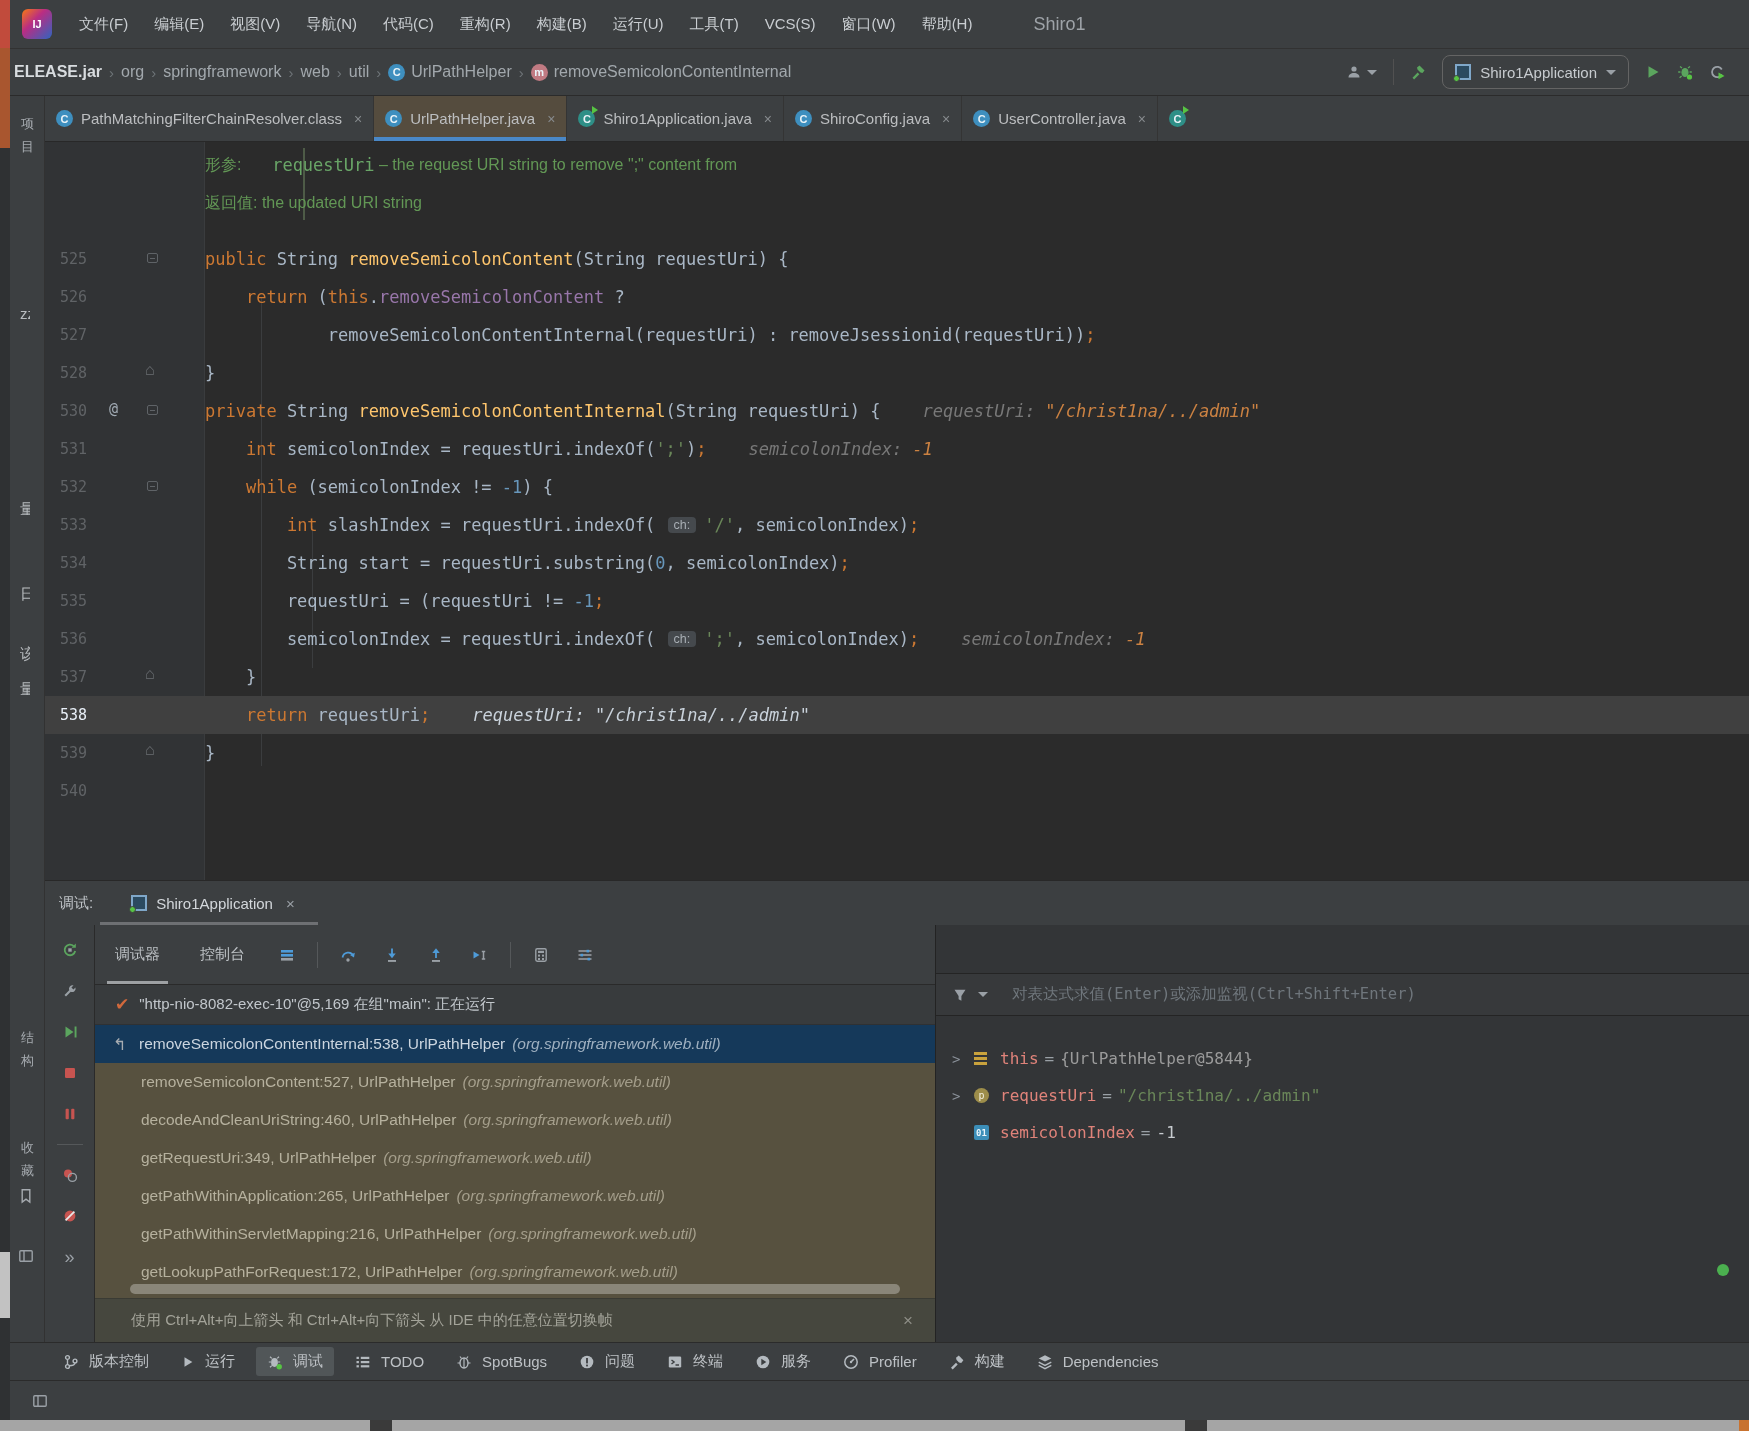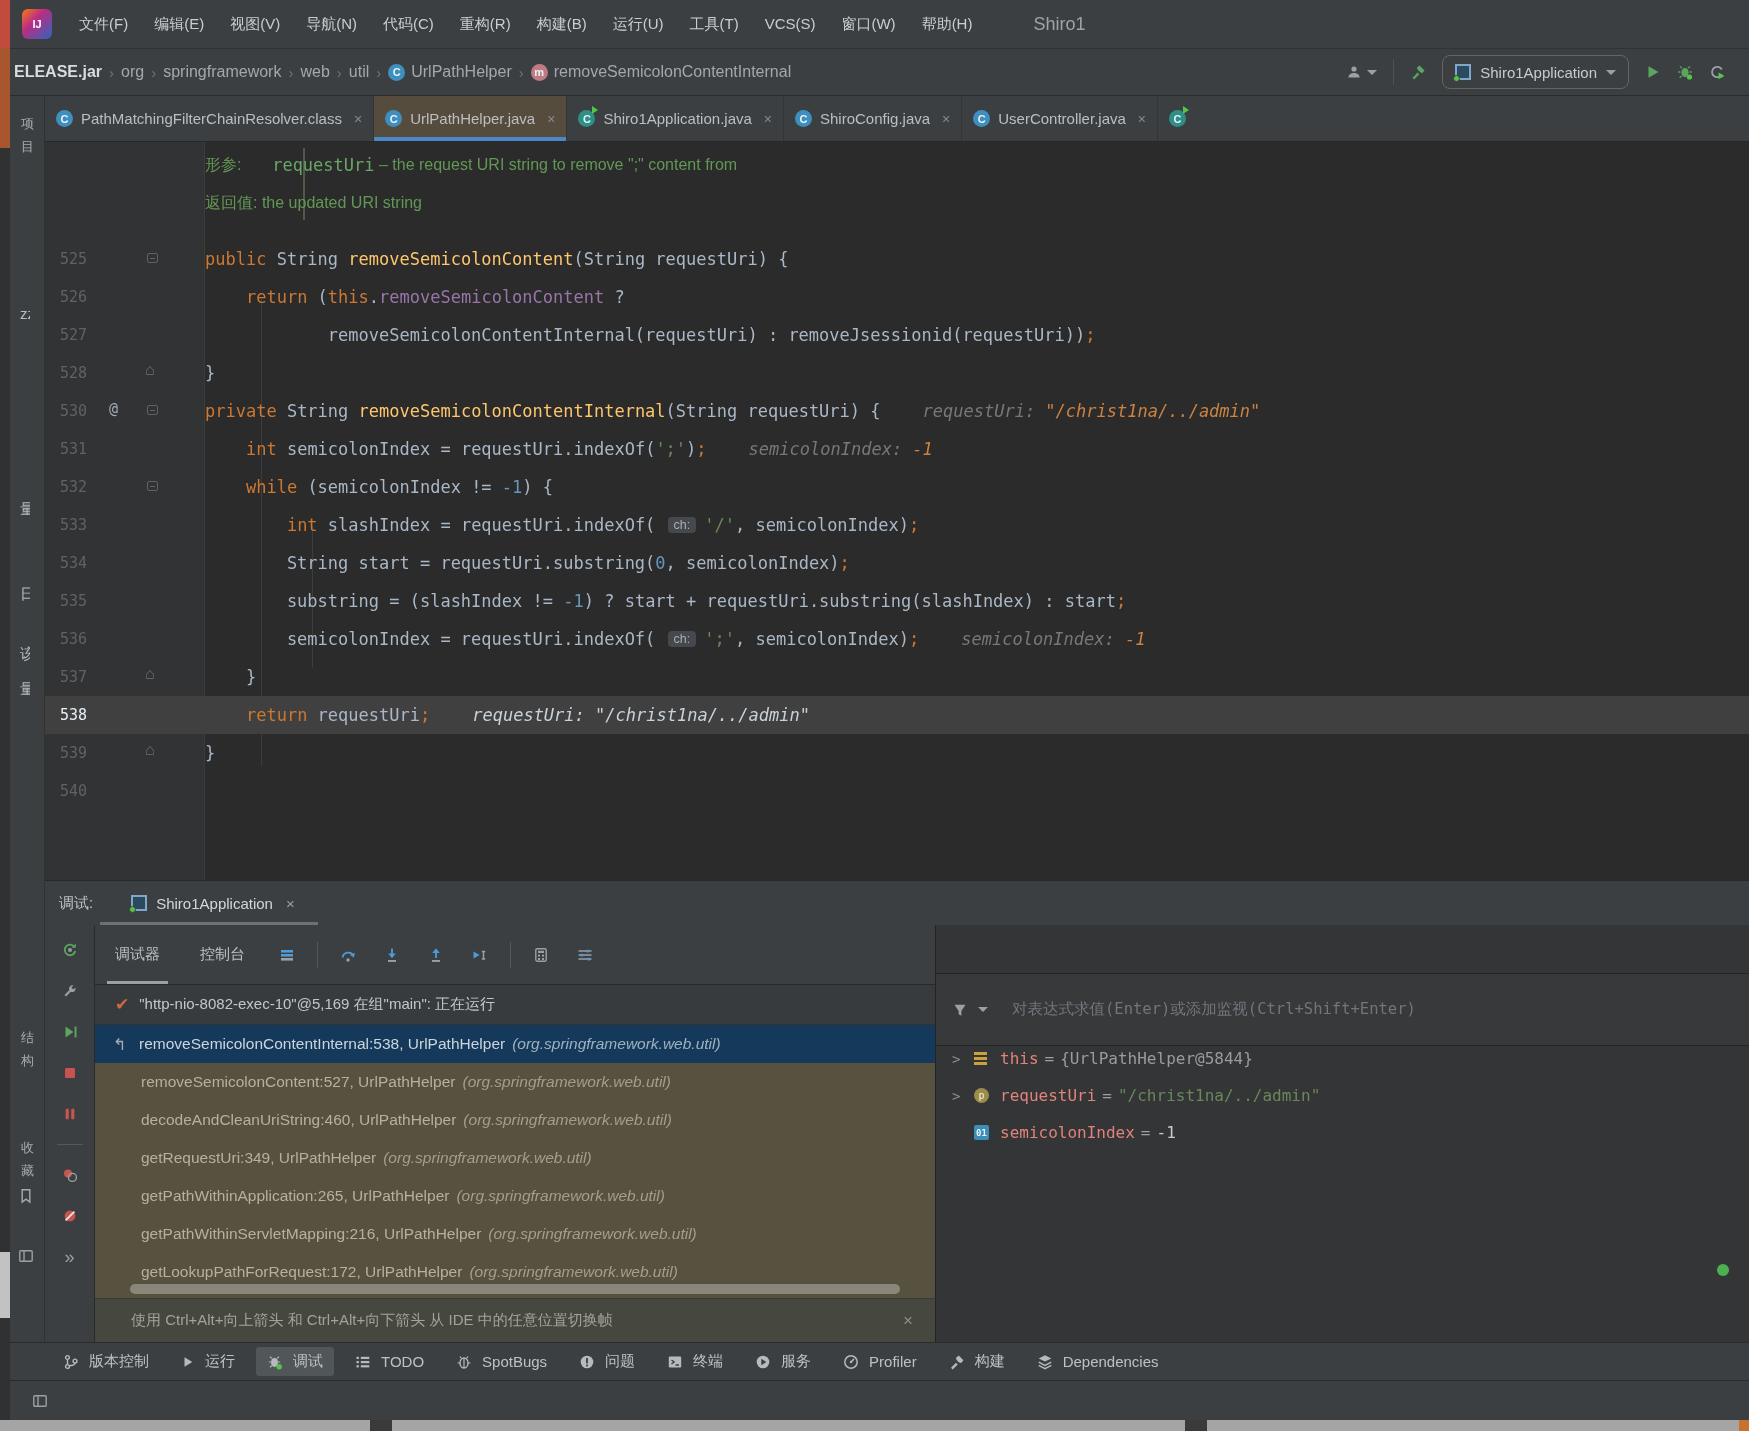--- a/index.html
+++ b/index.html
@@ -114,21 +114,21 @@
   .frame .fico { width:26px; margin-left:-28px; color:#A7ACB1; font-size:16px; }
   .frame .pkg { font-style:italic; color:#A49E8B; margin-left:7px; }
   .frame.sel { background:#15395A; color:#CBD5DF; }
   .frame.sel .pkg { color:#9FB0C0; }
   .frames-scrollbar { position:absolute; left:35px; top:259px; width:770px; height:10px; border-radius:5px; background:#8A8679; }
   .hint-bar { position:absolute; left:50px; top:373px; width:840px; height:44px; background:#46473E; border-top:1px solid #3A3B34;
     display:flex; align-items:center; color:#A3A399; font-size:15px; padding-left:36px; }
   .hint-bar .hx { margin-left:auto; margin-right:22px; color:#8E8E86; font-size:17px; }
 
   .rightpanel { position:absolute; left:890px; top:0; right:0; height:100%; background:#333537; border-left:1px solid #232323; }
-  .expr-row { position:absolute; left:0; top:48px; right:0; height:73px; background:#37393B; border-top:1px solid #242424; border-bottom:1px solid #242424;
+  .expr-row { position:absolute; left:0; top:48px; right:0; height:43px; background:#37393B; border-top:1px solid #242424; border-bottom:1px solid #242424;
     display:flex; align-items:center; }
   .expr-row .funnel { margin-left:16px; }
   .expr-row .caret-down { margin-left:10px; }
   .expr-input { margin-left:24px; font-family:"DejaVu Sans Mono",monospace; font-size:15.5px; color:#6F767C; flex:1; }
   #variables { position:absolute; left:0; top:115px; right:0; bottom:0; }
   .vrow { height:37px; display:flex; align-items:center; padding-left:16px; font-family:"DejaVu Sans Mono",monospace; font-size:16px; }
   .vrow .vexp { width:22px; color:#8A9199; font-size:14px; }
   .vrow .vico { width:26px; display:flex; align-items:center; }
   .vname { color:#E0837A; } .veq { color:#9AA0A6; padding:0 6px; }
   .vv-ref { color:#9B9B9B; } .vv-str { color:#6A8759; } .vv-prim { color:#C8CCD0; }
@@ -373,21 +373,21 @@
         <span class="ctext"><span class="tk-p">        </span><span class="tk-k">int </span><span class="tk-p">slashIndex = requestUri.indexOf( </span><span class="chb">ch:</span><span class="tk-s">'/'</span><span class="tk-p">, semicolonIndex)</span><span class="tk-k">;</span></span>
       </div>
       <div class="crow">
         <span class="lnum">534</span>
         <span class="gicons"></span>
         <span class="ctext"><span class="tk-p">        String start = requestUri.substring(</span><span class="tk-n">0</span><span class="tk-p">, semicolonIndex)</span><span class="tk-k">;</span></span>
       </div>
       <div class="crow">
         <span class="lnum">535</span>
         <span class="gicons"></span>
-        <span class="ctext"><span class="tk-p">        substring = (slashIndex != </span><span class="tk-n">-1</span><span class="tk-p">) ? start + requestUri.substring(slashIndex) : start</span><span class="tk-k">;</span></span>
+        <span class="ctext"><span class="tk-p">        requestUri = (requestUri != </span><span class="tk-n">-1</span><span class="tk-k">;</span></span>
       </div>
       <div class="crow">
         <span class="lnum">536</span>
         <span class="gicons"></span>
         <span class="ctext"><span class="tk-p">        semicolonIndex = requestUri.indexOf( </span><span class="chb">ch:</span><span class="tk-s">';'</span><span class="tk-p">, semicolonIndex)</span><span class="tk-k">;</span><span class="hint mono"><span class="hl">semicolonIndex: </span><span class="hv">-1</span></span></span>
       </div>
       <div class="crow">
         <span class="lnum">537</span>
         <span class="gicons">
           <span class="fold-e">⌂</span>

